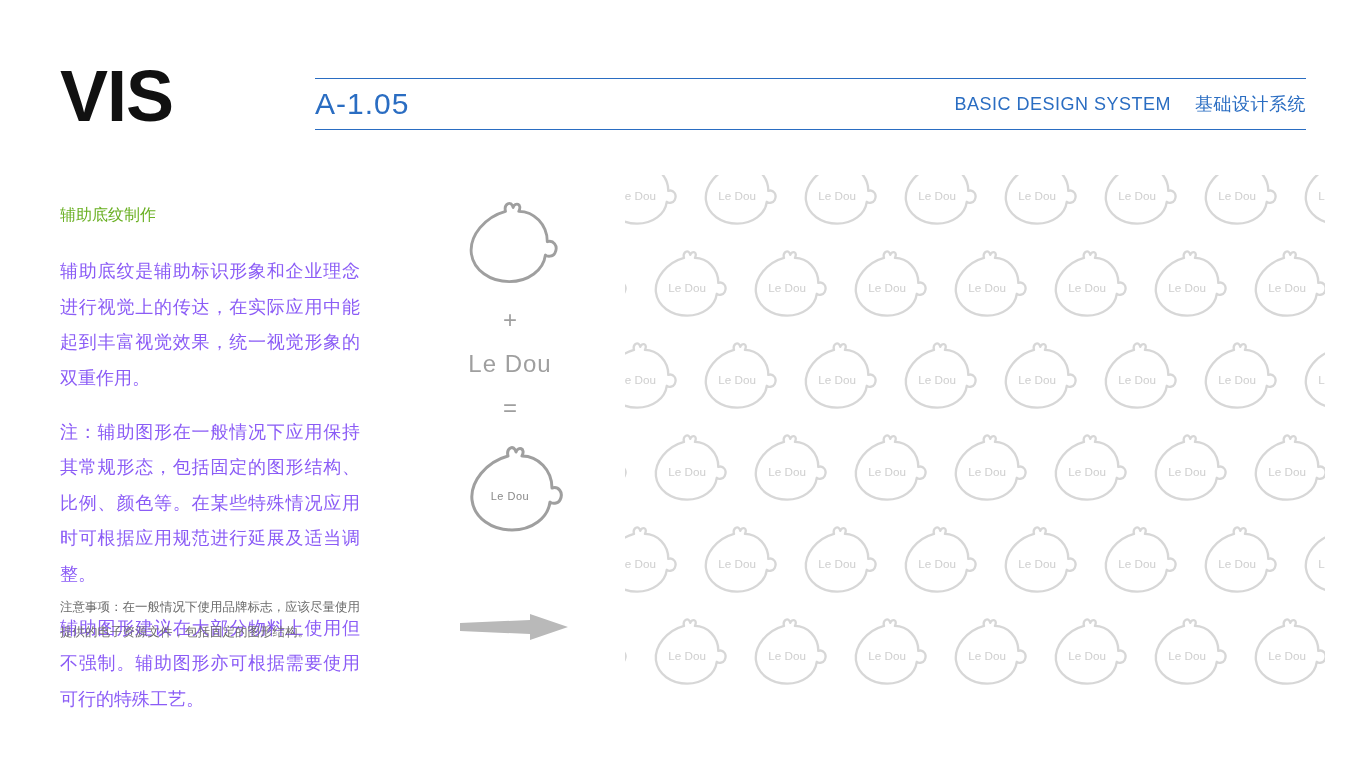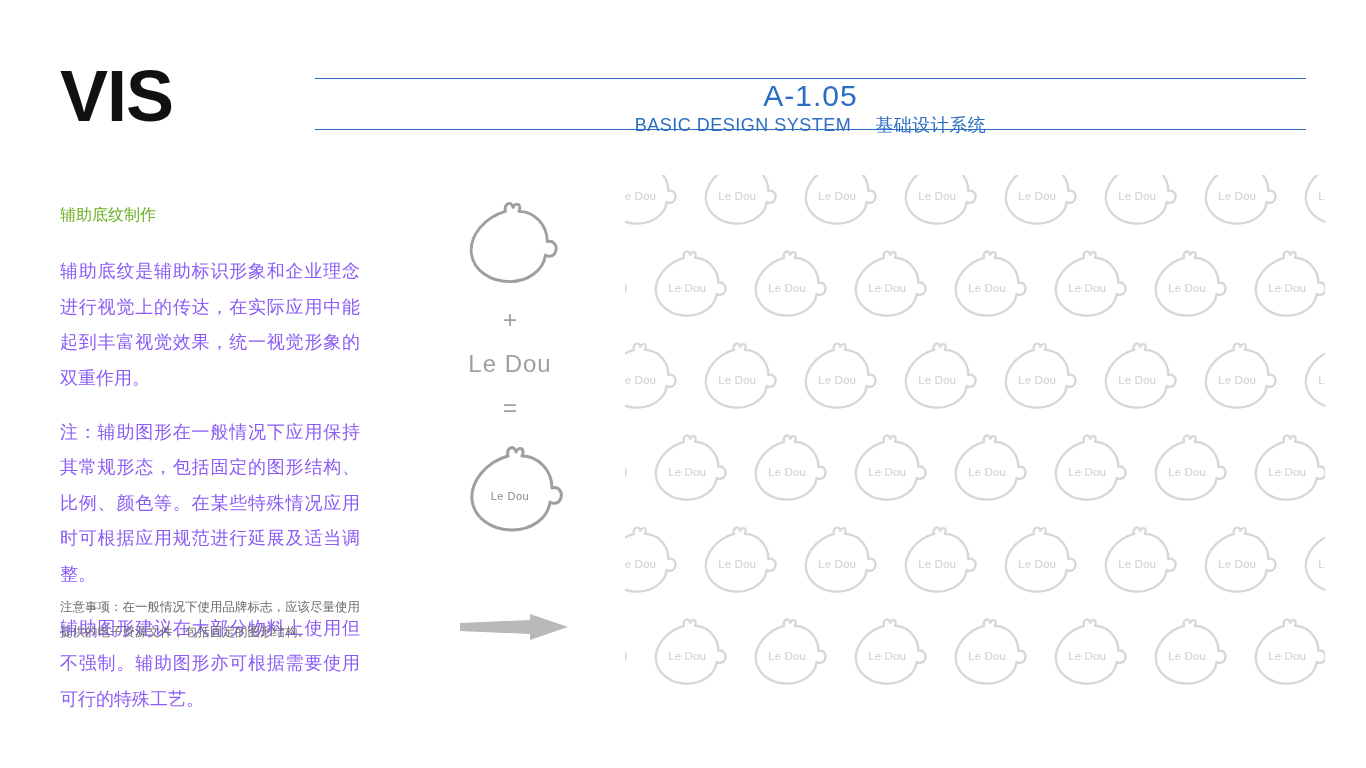--- a/index.html
+++ b/index.html
@@ -9,21 +9,21 @@
 
   .vis {
     position: absolute; left: 60px; top: 55px;
     font-size: 72px; font-weight: 900; letter-spacing: -1px; color: #111;
     font-family: Arial, Helvetica, sans-serif;
   }
 
   .hdr {
     position: absolute; left: 315px; right: 60px; top: 78px;
     border-top: 1px solid #2a6dc2; border-bottom: 1px solid #2a6dc2;
-    height: 52px; display: flex; align-items: center; justify-content: space-between; flex-direction: column;
+    height: 52px; display: flex; align-items: center; justify-content: space-between;
   }
   .code { color: #2a6dc2; font-size: 30px; letter-spacing: 1px; font-family: "Segoe UI", Arial, sans-serif; font-weight: 400; }
   .right-labels { display: flex; gap: 24px; align-items: baseline; color: #2a6dc2; font-size: 18px; letter-spacing: 0.5px; }
   .right-labels .en { font-family: Arial, sans-serif; }
 
   .left-col { position: absolute; left: 60px; top: 205px; width: 300px; }
   .title-green { color: #6ab023; font-size: 16px; font-weight: 400; margin-bottom: 28px; }
   .para { color: #8b5cf6; font-size: 18px; line-height: 1.98; margin-bottom: 18px; text-align: justify; }
   .note { position: absolute; left: 60px; top: 595px; width: 300px; color: #6b6b6b; font-size: 12.5px; line-height: 1.98; text-align: justify; }
 

